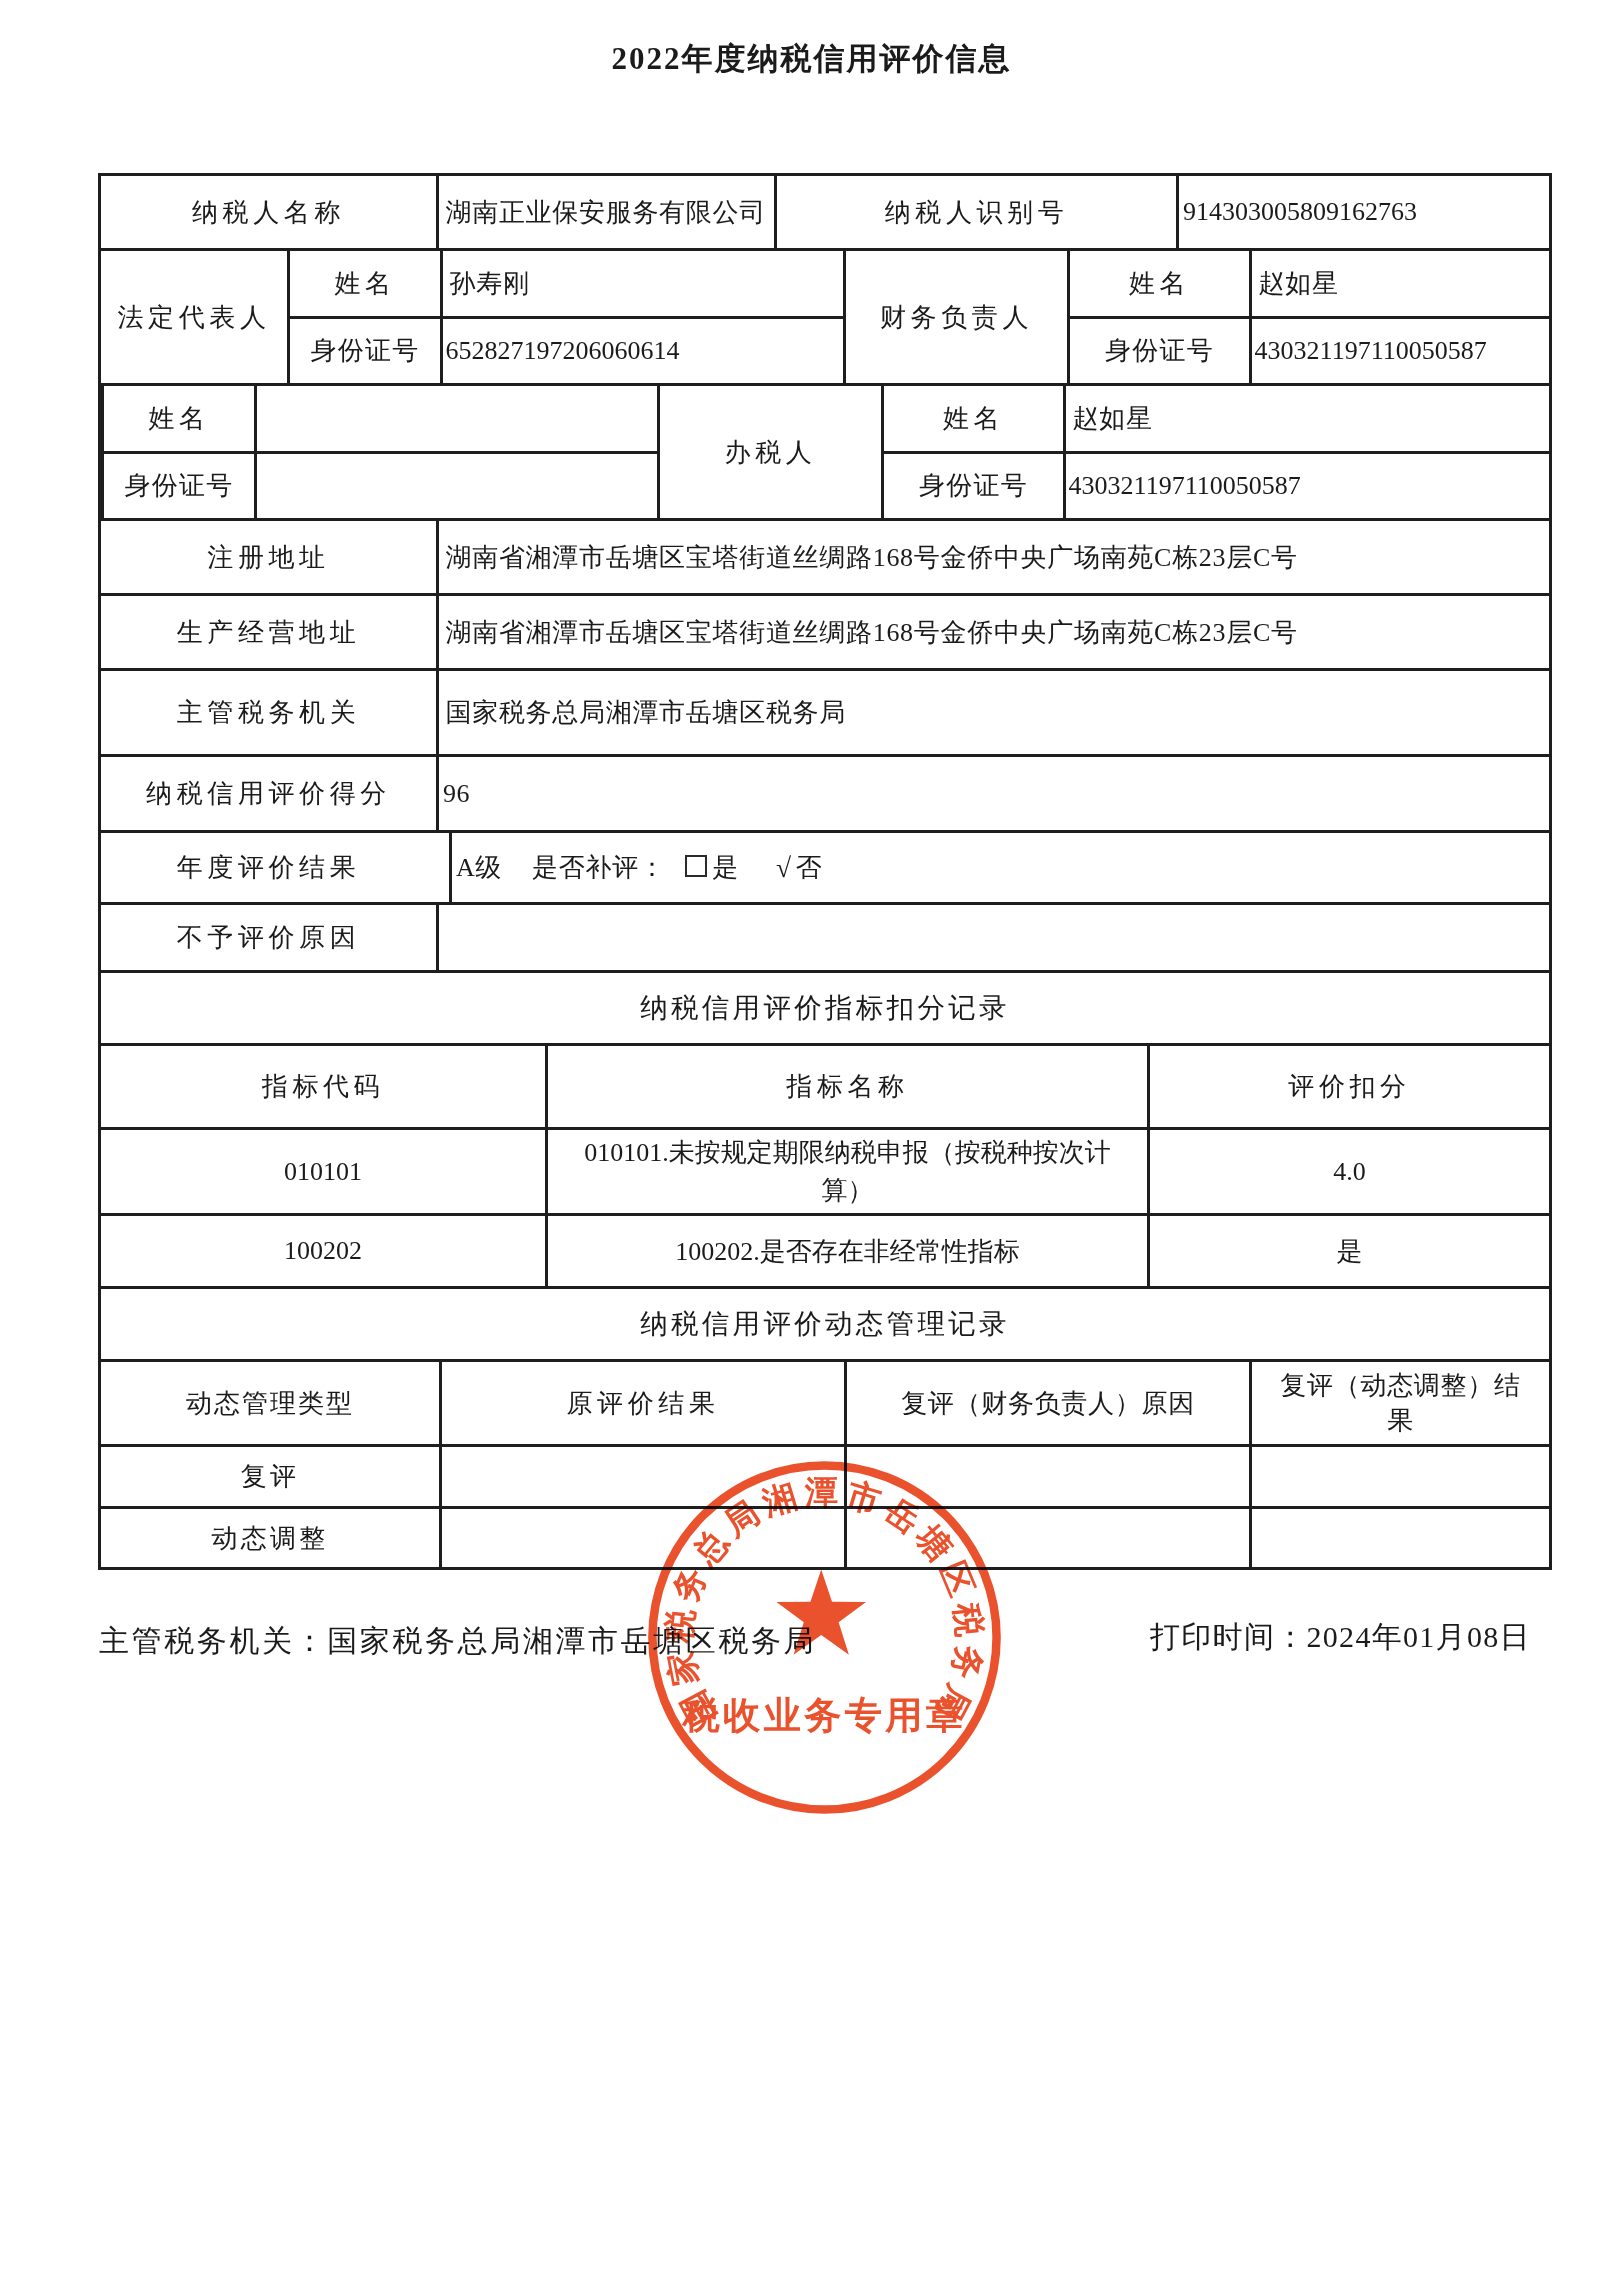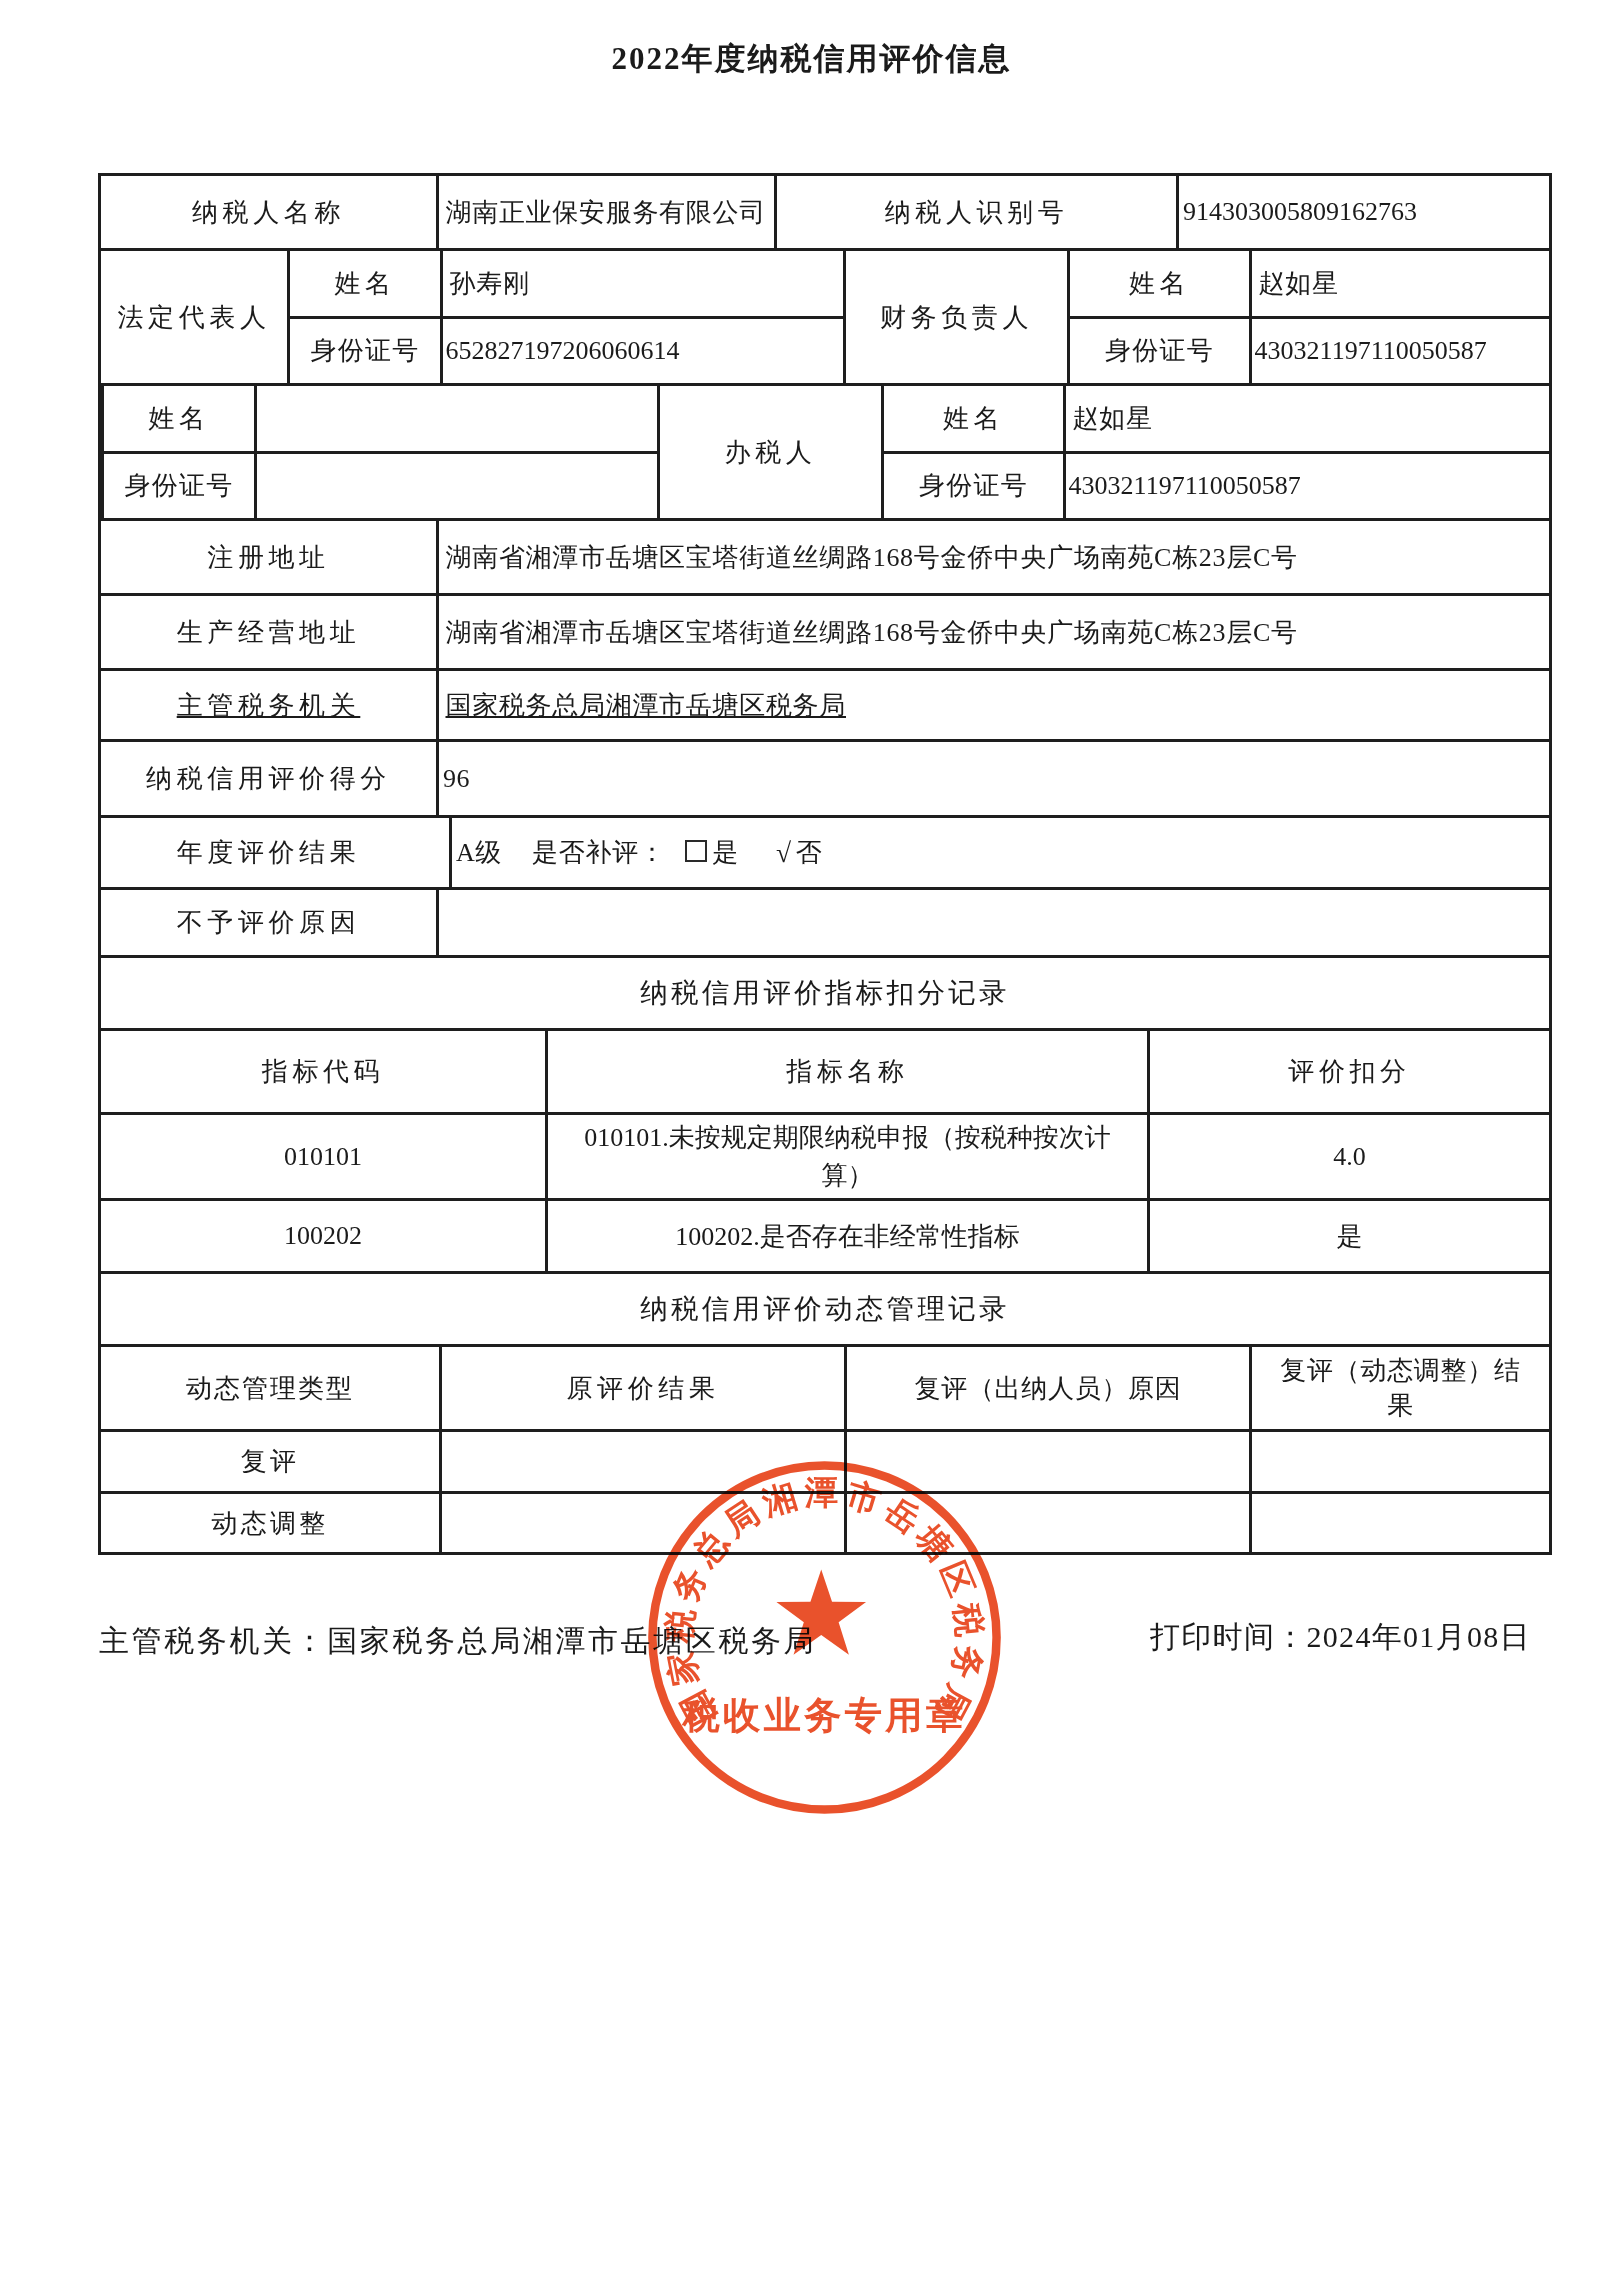--- a/index.html
+++ b/index.html
@@ -130,21 +130,21 @@
   <div class="row" style="height:75px;">
     <div class="cell first label" style="width:335px;">注册地址</div>
     <div class="cell value" style="flex:1;">湖南省湘潭市岳塘区宝塔街道丝绸路168号金侨中央广场南苑C栋23层C号</div>
   </div>
 
   <div class="row" style="height:75px;">
     <div class="cell first label" style="width:335px;">生产经营地址</div>
     <div class="cell value" style="flex:1;">湖南省湘潭市岳塘区宝塔街道丝绸路168号金侨中央广场南苑C栋23层C号</div>
   </div>
 
-  <div class="row" style="height:71px;text-decoration:underline;">
+  <div class="row" style="height:86px;">
     <div class="cell first label" style="width:335px;">主管税务机关</div>
     <div class="cell value" style="flex:1;">国家税务总局湘潭市岳塘区税务局</div>
   </div>
 
   <div class="row" style="height:76px;">
     <div class="cell first label" style="width:335px;">纳税信用评价得分</div>
     <div class="cell value" style="flex:1; padding-left:3.9px;">96</div>
   </div>
 
   <div class="row" style="height:72px;gap:13px;">
@@ -186,21 +186,21 @@
     <div class="cell center" style="flex:1;">是</div>
   </div>
 
   <div class="row" style="height:73px;">
     <div class="section-title">纳税信用评价动态管理记录</div>
   </div>
 
   <div class="row" style="height:85px;">
     <div class="cell first label" style="width:338px; letter-spacing:2px;">动态管理类型</div>
     <div class="cell label" style="width:405px;">原评价结果</div>
-    <div class="cell label" style="width:405px; letter-spacing:0.7px;">复评（出纳人员）原因</div>
+    <div class="cell label" style="width:405px; letter-spacing:0.7px;">复评（财务负责人）原因</div>
     <div class="cell label" style="flex:1; letter-spacing:0.7px; padding:2.6px 3.9px;">
       <span class="wrap-narrow">复评（动态调整）结果</span>
     </div>
   </div>
 
   <div class="row" style="height:62px;">
     <div class="cell first center" style="width:338px; letter-spacing:3.3px;">复评</div>
     <div class="cell center" style="width:405px;"></div>
     <div class="cell center" style="width:405px;"></div>
     <div class="cell center" style="flex:1;"></div>

